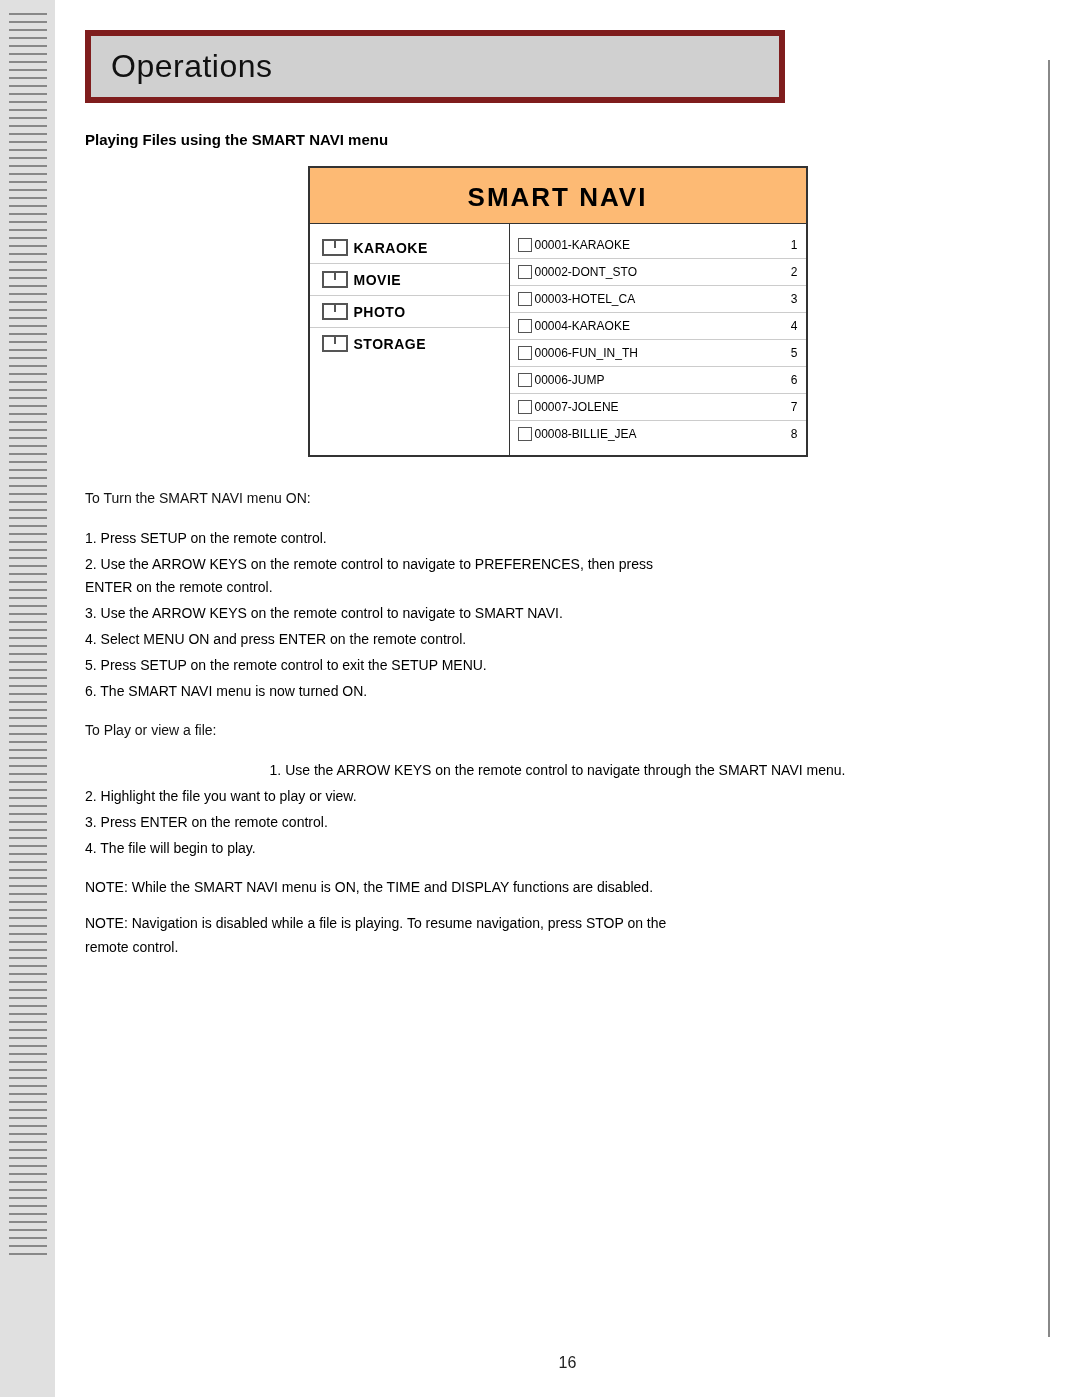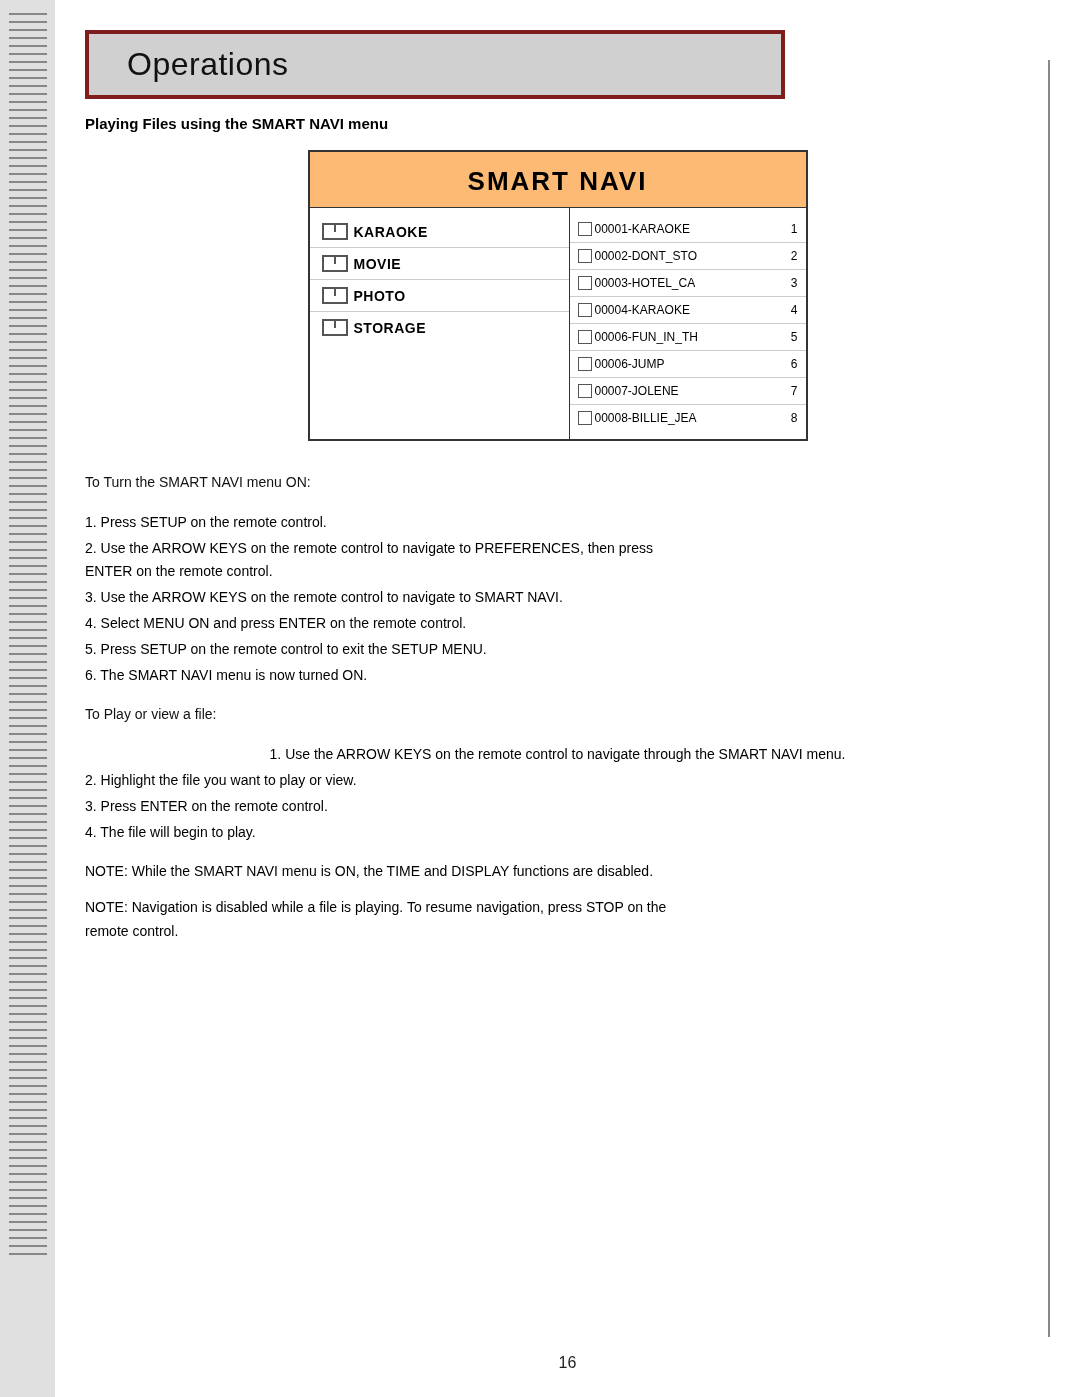--- a/index.html
+++ b/index.html
@@ -37,23 +37,23 @@
     
     .main-content {
       flex: 1;
       padding: 30px 50px 50px 30px;
       position: relative;
     }
 
     
     .operations-header {
       background: #d0d0d0;
-      border: 4px solid #7f1d1d;
-      padding: 12px 38px;
-      margin-bottom: 16px;
+      border: 6px solid #7f1d1d;
+      padding: 12px 20px;
+      margin-bottom: 28px;
       display: inline-block;
       min-width: 700px;
     }
 
     .operations-title {
       font-size: 32px;
       font-weight: normal;
       color: #111;
       letter-spacing: 0.5px;
     }
@@ -83,21 +83,21 @@
       background: #fdba74;
     }
 
     .smart-navi-body {
       display: flex;
       background: #fff;
     }
 
     
     .navi-left {
-      width: 260px;
+      width: 200px;
       border-right: 1px solid #333;
       padding: 8px 0;
     }
 
     .navi-category {
       display: flex;
       align-items: center;
       padding: 7px 12px;
       font-size: 14px;
       font-weight: bold;

